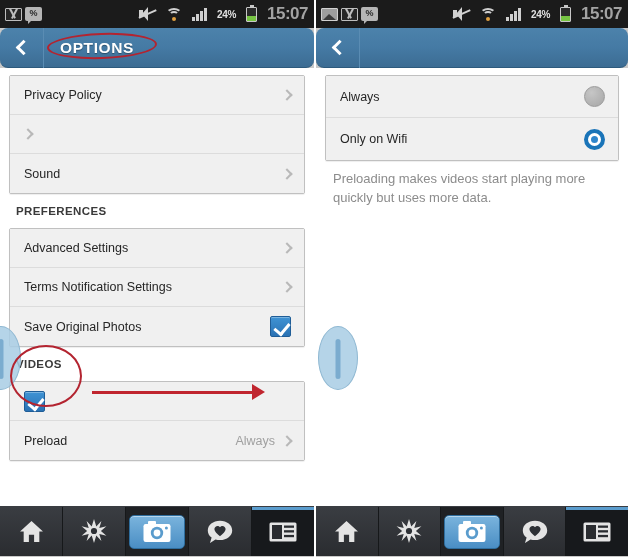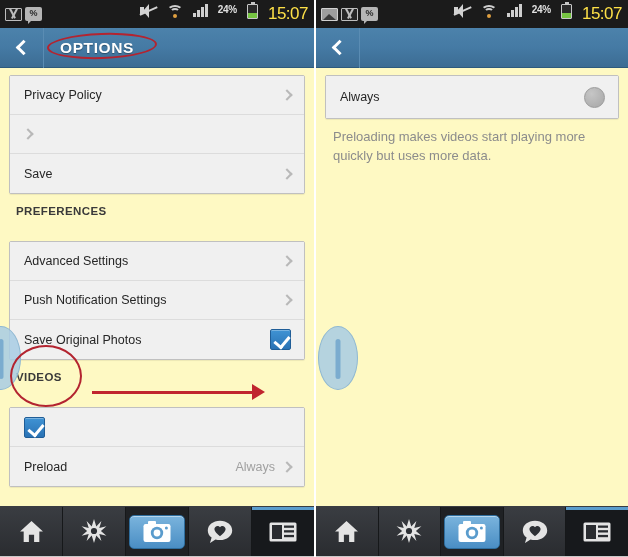--- a/index.html
+++ b/index.html
@@ -21,21 +21,21 @@
 
   
   .statusbar {
     height: 28px;
     background: #1b1b1b;
     display: flex; align-items: center;
     padding: 0 6px 0 5px;
     color: #e8e8e8;
   }
   .sb-left { display: flex; align-items: center; gap: 3px; }
-  .sb-right { margin-left: auto; display: flex; gap: 10px; }
+  .sb-right { margin-left: auto; display: flex; align-items: center; gap: 10px; }
   .sb-icon { display: inline-flex; align-items: center; justify-content: center; }
   .gmail-ico {
     width: 17px; height: 13px; border: 1.5px solid #bdbdbd; border-radius: 1px;
     position: relative; background: #262626;
   }
   .gmail-ico:before, .gmail-ico:after {
     content: ""; position: absolute; top: 0px; width: 1.6px; height: 11px; background: #bdbdbd;
   }
   .gmail-ico:before { left: 3px; transform: rotate(-28deg); transform-origin: top left; }
   .gmail-ico:after { right: 3px; transform: rotate(28deg); transform-origin: top right; }
@@ -87,50 +87,51 @@
   .sig-ico i { width: 2.5px; background: #cfcfcf; display: block; }
   .batt-pct { font-size: 10px; font-weight: bold; color: #e0e0e0; letter-spacing: -0.3px; }
   .batt-ico {
     width: 11px; height: 15px; border: 1.5px solid #c8c8c8; border-radius: 1px;
     position: relative; display: flex; align-items: flex-end; background: #2a2a2a;
   }
   .batt-ico:before {
     content: ""; position: absolute; top: -3px; left: 3px; width: 4px; height: 2px; background: #c8c8c8;
   }
   .batt-ico i { display: block; width: 100%; height: 35%; background: #76c442; }
-  .clock { font-size: 17px; font-weight: normal; color: #fde047; letter-spacing: -0.5px; }
+  .clock { font-size: 17px; font-weight: bold; color: #a3a3a3; letter-spacing: -0.5px; }
 
   
   .actionbar {
     height: 40px;
     background: linear-gradient(to bottom, #4c82ab 0%, #457aa4 50%, #3c6c93 100%);
     border-bottom: 1px solid #2d5a7d;
     display: flex; align-items: center;
     position: relative;
+    border-radius: 8px;
   }
   .back-btn {
     width: 44px; height: 40px; display: flex; align-items: center; justify-content: center;
     border-right: 1px solid #5a8cb3;
     cursor: pointer;
   }
   .chev-back {
     width: 11px; height: 11px;
     border-left: 3px solid #ffffff; border-bottom: 3px solid #ffffff;
     transform: rotate(45deg); margin-left: 4px;
   }
   .ab-title {
     color: #ffffff; font-size: 15.5px; font-weight: bold; letter-spacing: 0.6px;
     margin-left: 16px; text-shadow: 0 1px 1px rgba(0,0,0,0.35);
   }
 
   
   .content {
     position: relative;
     height: calc(557px - 28px - 41px - 50px);
-    background: #fef9c3;
+    background: #ffffff;
     overflow: hidden;
   }
   .card {
     background: #f0f0f0;
     margin: 7px 9px 0 9px;
     border: 1px solid #c0c0c0;
     border-radius: 2px;
     box-shadow: 0 1px 1px rgba(0,0,0,0.07);
   }
   .card.tight { margin-top: 6px; }
@@ -146,21 +147,21 @@
   .row-label { font-size: 12.5px; color: #262626; flex: 1; }
   .row-value { font-size: 12.5px; color: #a0a0a0; margin-right: 8px; }
   .chev {
     width: 8px; height: 8px;
     border-top: 2.5px solid #b8b8b8; border-right: 2.5px solid #b8b8b8;
     transform: rotate(45deg);
   }
   .section-hdr {
     font-size: 11.5px; font-weight: bold; color: #3a3a3a;
     letter-spacing: 0.4px;
-    padding: 11px 0 24px 16px;
+    padding: 11px 0 11px 16px;
   }
   .cb {
     width: 21px; height: 21px;
     background: linear-gradient(to bottom, #3f93d4, #2a72b4);
     border: 1px solid #1f5d97; border-radius: 2px;
     position: relative; cursor: pointer;
     box-shadow: inset 0 1px 0 rgba(255,255,255,0.3);
   }
   .cb:after {
     content: ""; position: absolute; left: 6px; top: 3px;
@@ -304,33 +305,33 @@
 
       <div class="card">
         <div class="row">
           <span class="row-label">Privacy Policy</span>
           <span class="chev"></span>
         </div>
         <div class="row">
           <span class="chev"></span>
         </div>
         <div class="row">
-          <span class="row-label">Save</span>
+          <span class="row-label">Sound</span>
           <span class="chev"></span>
         </div>
       </div>
 
       <div class="section-hdr">PREFERENCES</div>
       <div class="card tight" style="margin-top:0">
         <div class="row">
           <span class="row-label">Advanced Settings</span>
           <span class="chev"></span>
         </div>
         <div class="row">
-          <span class="row-label">Push Notification Settings</span>
+          <span class="row-label">Terms Notification Settings</span>
           <span class="chev"></span>
         </div>
         <div class="row">
           <span class="row-label">Save Original Photos</span>
           <span class="cb"></span>
         </div>
       </div>
 
       <div class="section-hdr">VIDEOS</div>
       <div class="card tight" style="margin-top:0">
@@ -440,20 +441,24 @@
         <span class="chev-back"></span>
       </div>
     </div>
 
     <div class="content">
       <div class="card">
         <div class="row radio-row">
           <span class="row-label">Always</span>
           <span class="radio off"></span>
         </div>
+        <div class="row radio-row">
+          <span class="row-label">Only on Wifi</span>
+          <span class="radio on"></span>
+        </div>
       </div>
       <div class="helper">Preloading makes videos start playing more quickly but uses more data.</div>
 
       <div class="touch-blob r">
           <i></i>
         </div>
     </div>
 
     <div class="navbar">
       <div class="nav-item">

